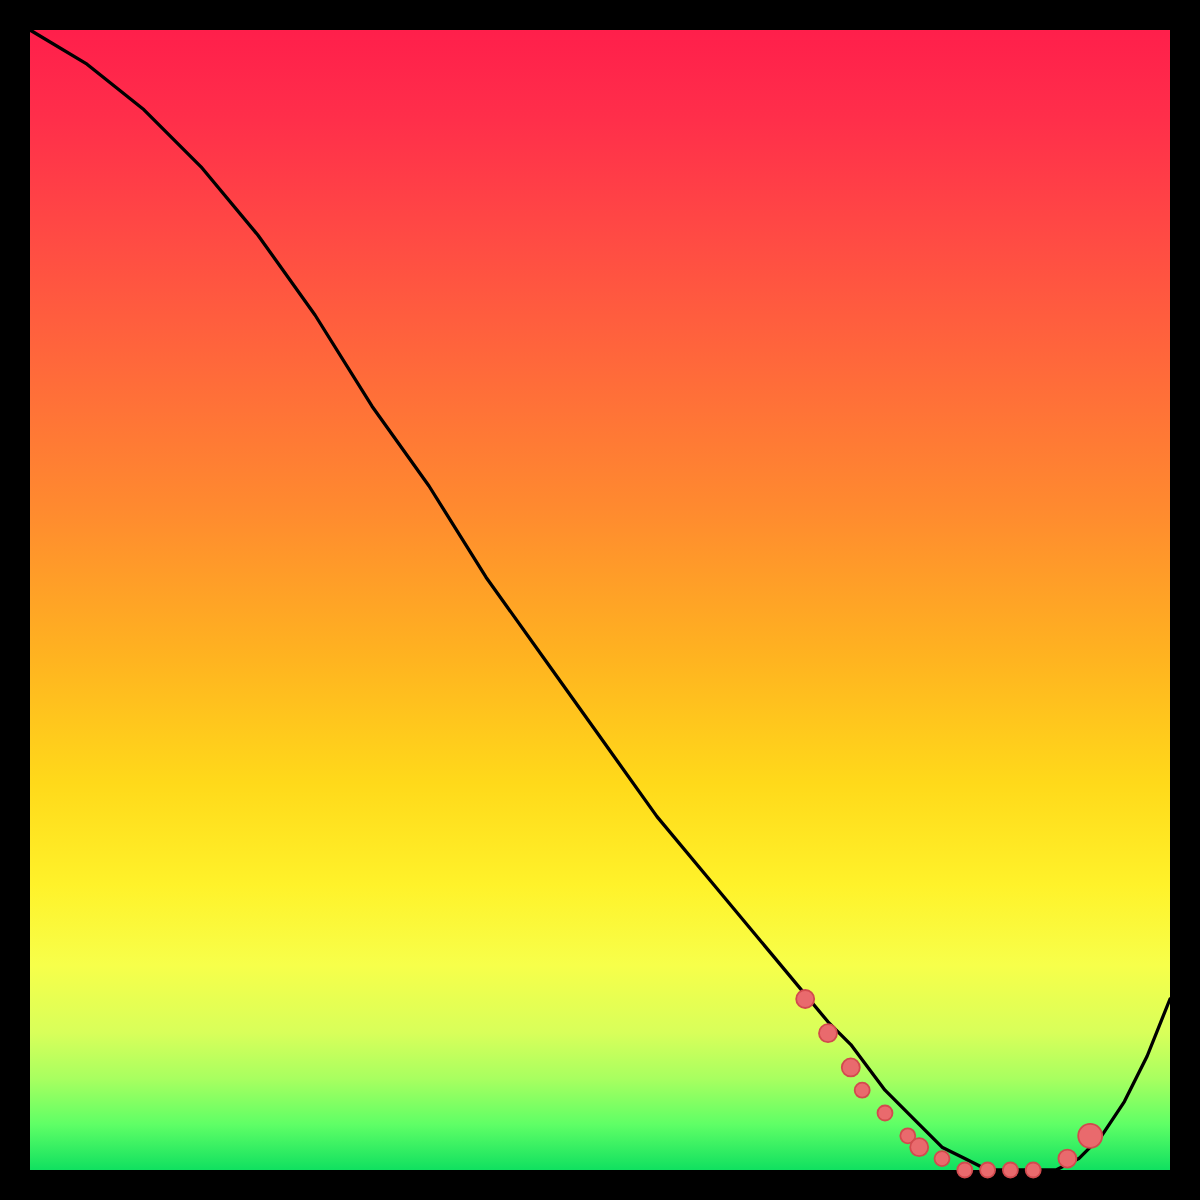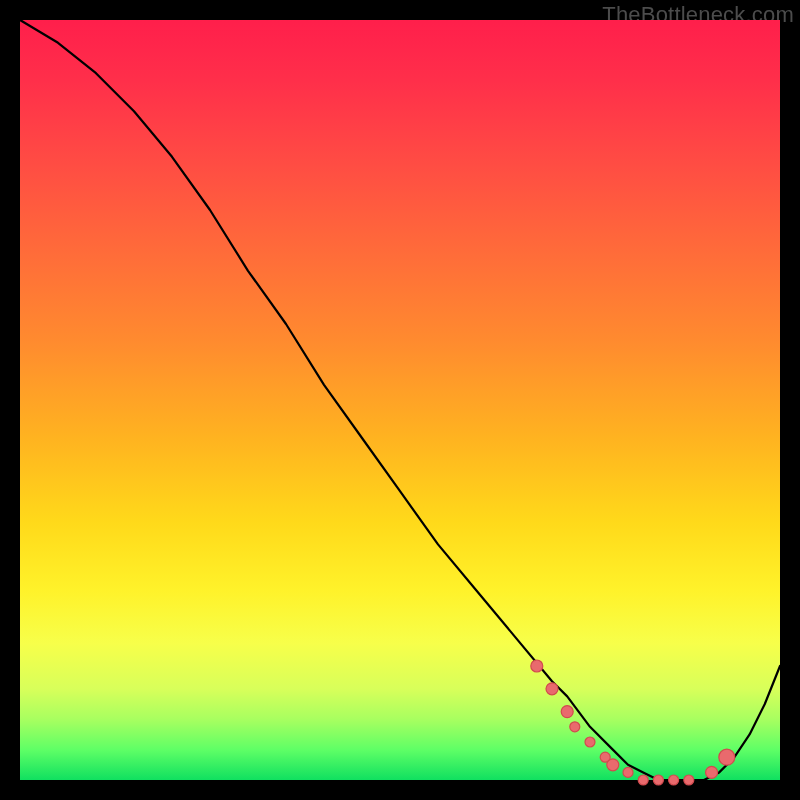--- a/index.html
+++ b/index.html
@@ -69,21 +69,20 @@
     fill: #e96a6d;
     stroke: #d24a4e;
     stroke-width: 1.2;
   }
 </style>
 </head>
 <body>
 
 <div class="frame">
 
-  <div class="watermark">TheBottleneck.com</div>
 
   <div class="plot">
     <svg class="curve" viewBox="0 0 760 760" preserveAspectRatio="none">
       <path id="curve-path" d="M0.0 0.0 L38.0 22.8 L76.0 53.2 L114.0 91.2 L152.0 136.8 L190.0 190.0 L228.0 250.8 L266.0 304.0 L304.0 364.8 L342.0 418.0 L380.0 471.2 L418.0 524.4 L456.0 570.0 L494.0 615.6 L532.0 661.2 L547.2 676.4 L570.0 706.8 L592.8 729.6 L608.0 744.8 L623.2 752.4 L638.4 760.0 L653.6 760.0 L668.8 760.0 L684.0 760.0 L699.2 752.4 L714.4 737.2 L729.6 714.4 L744.8 684.0 L760.0 646.0"></path>
       <g class="markers" id="markers-group">
           <circle cx="516.8" cy="646.0" r="6"></circle>
           <circle cx="532.0" cy="668.8" r="6"></circle>
           <circle cx="547.2" cy="691.6" r="6"></circle>
           <circle cx="554.8" cy="706.8" r="5"></circle>
           <circle cx="570.0" cy="722.0" r="5"></circle>

